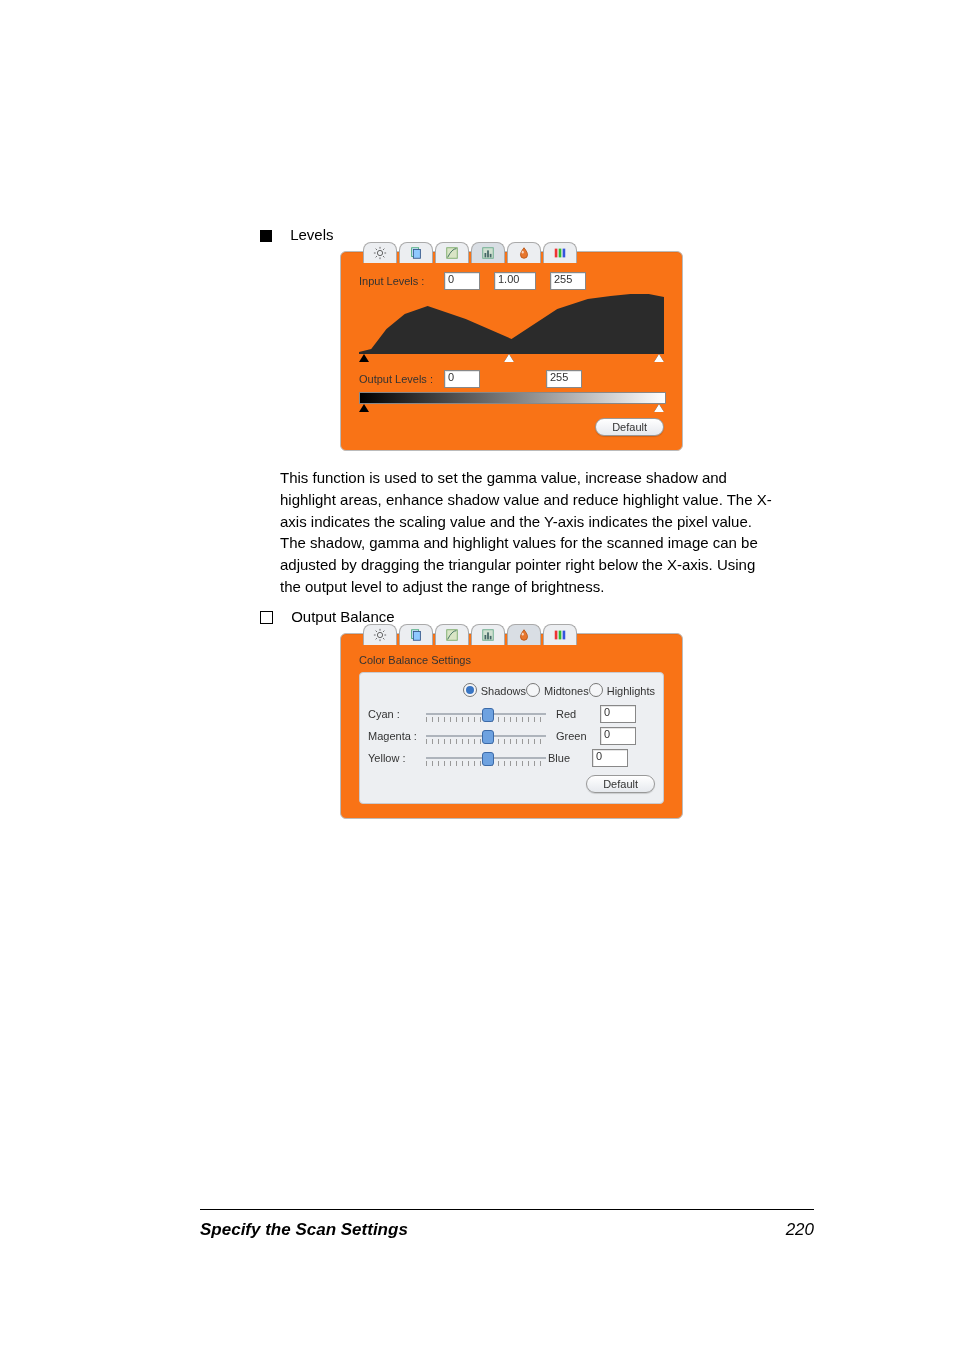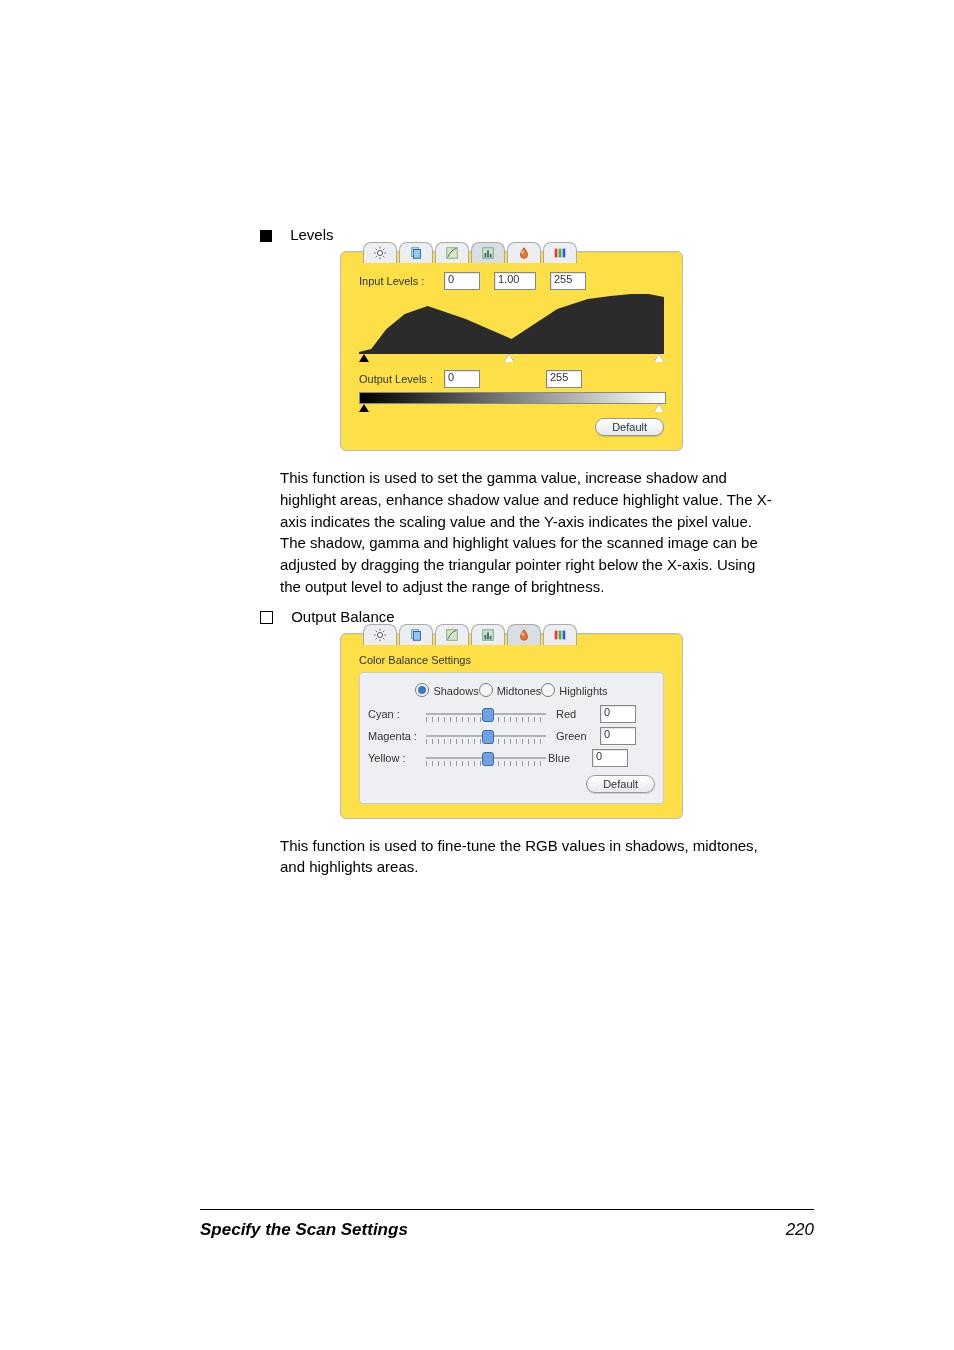--- a/index.html
+++ b/index.html
@@ -1,21 +1,21 @@
 <!DOCTYPE html>
 <html><head>
 <meta charset="utf-8">
 <style>
   body{margin:0;background:#fff;font-family:Arial,Helvetica,sans-serif;color:#000;font-size:13px}
   .page{width:954px;height:1350px;position:relative;padding:110px 140px 0 200px;box-sizing:border-box}
   .blk{width:12px;height:12px;background:#000;display:inline-block;vertical-align:middle;margin-right:14px}
   .bwht{width:11px;height:11px;border:1.5px solid #000;display:inline-block;vertical-align:middle;margin-right:14px}
   .bitem{margin:116px 0 8px 60px;font-size:15px}
   .bitem2{margin:10px 0 8px 60px;font-size:15px}
-  .panel{margin:6px 0 16px 140px;border:1px solid #bbb;border-radius:6px;background:#fde047;padding:10px 18px 14px;width:305px;box-shadow:0 1px 0 rgba(0,0,0,.05) inset;font-family:"Lucida Grande",Arial,sans-serif;font-size:11px;color:#333}
+  .panel{margin:6px 0 16px 140px;border:1px solid #bbb;border-radius:6px;background:#f97316;padding:10px 18px 14px;width:305px;box-shadow:0 1px 0 rgba(0,0,0,.05) inset;font-family:"Lucida Grande",Arial,sans-serif;font-size:11px;color:#333}
   .tabrow{position:relative;height:22px;margin:-20px -10px 8px}
   .tab{position:absolute;top:0;height:20px;border:1px solid #aaa;border-bottom:none;border-radius:8px 8px 0 0;background:#eceef1;display:flex;align-items:center;justify-content:center}
   .tab.sel{background:#d9dee4}
   .tab svg{width:14px;height:14px}
   .row{display:flex;align-items:center;margin:4px 0}
   .lbl{width:85px}
   .inp{width:28px;height:16px;border:1px solid #888;background:#fff;text-align:left;padding:0 3px;font-size:11px;box-shadow:1px 1px 0 rgba(0,0,0,.1) inset}
   .histbox{height:60px;border-top:none;margin:4px 0 2px;position:relative;width:195px}
   .hist{position:absolute;bottom:0;width:100%;height:100%}
   .triA{width:0;height:0;border-left:5px solid transparent;border-right:5px solid transparent;border-bottom:8px solid #000;display:inline-block}
@@ -186,21 +186,21 @@
           <svg viewBox="0 0 16 16">
             <rect x="2" y="3" width="3" height="10" fill="#e33"></rect>
             <rect x="6.5" y="3" width="3" height="10" fill="#3b3"></rect>
             <rect x="11" y="3" width="3" height="10" fill="#35d"></rect>
           </svg>
         </div>
     </div>
 
     <div style="margin:4px 0 6px">Color Balance Settings</div>
     <div style="border:1px solid #c8cbd1;border-radius:4px;padding:6px 8px 10px;background:#edeff2">
-      <div class="row" style="justify-content:center;margin-bottom:8px">
+      <div class="row" style="justify-content:flex-end;margin-bottom:8px">
         <span><span class="radio on"></span><span>Shadows</span></span>
         <span><span class="radio"></span><span>Midtones</span></span>
         <span><span class="radio"></span><span>Highlights</span></span>
       </div>
 
       <div class="row">
         <span style="width:58px">Cyan :</span>
         <span class="slider">
             <span class="srule"></span>
             <span class="sticks"></span>
@@ -228,21 +228,20 @@
           </span>
         <span style="width:44px;margin-left:2px">Blue</span>
         <span class="inp">0</span>
       </div>
       <div style="text-align:right;margin-top:8px">
         <span class="btn">Default</span>
       </div>
     </div>
   </div>
 
-  <div class="para">This function is used to fine-tune the RGB values in shadows, midtones, and highlights areas.</div>
 
   <div class="abs-ftr">
     <hr class="sep">
     <div class="ftr">
       <span class="ttl">Specify the Scan Settings</span>
       <span style="font-style:italic">220</span>
     </div>
   </div>
 </div>
 

